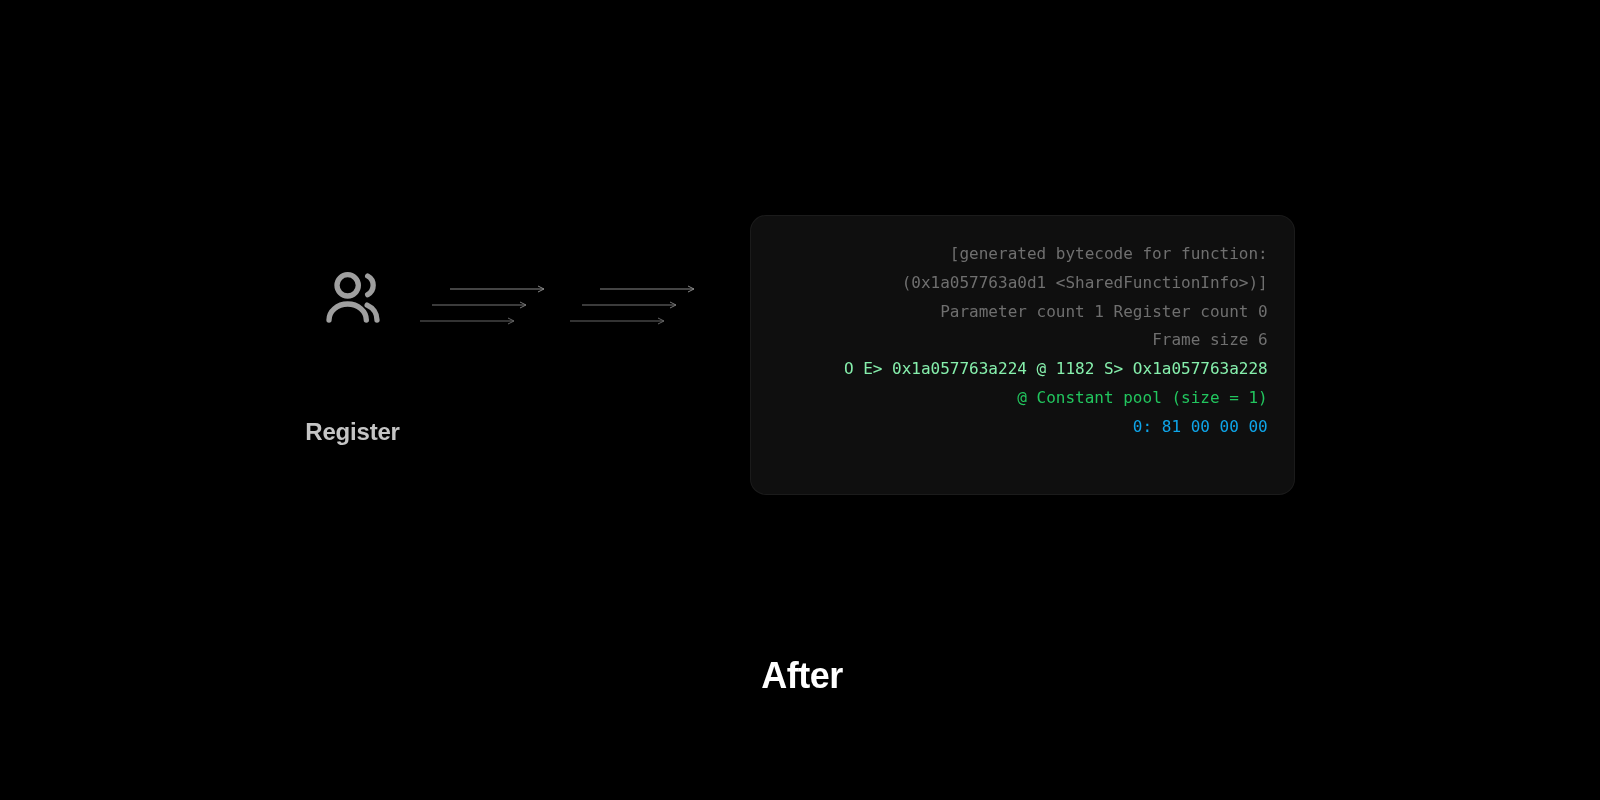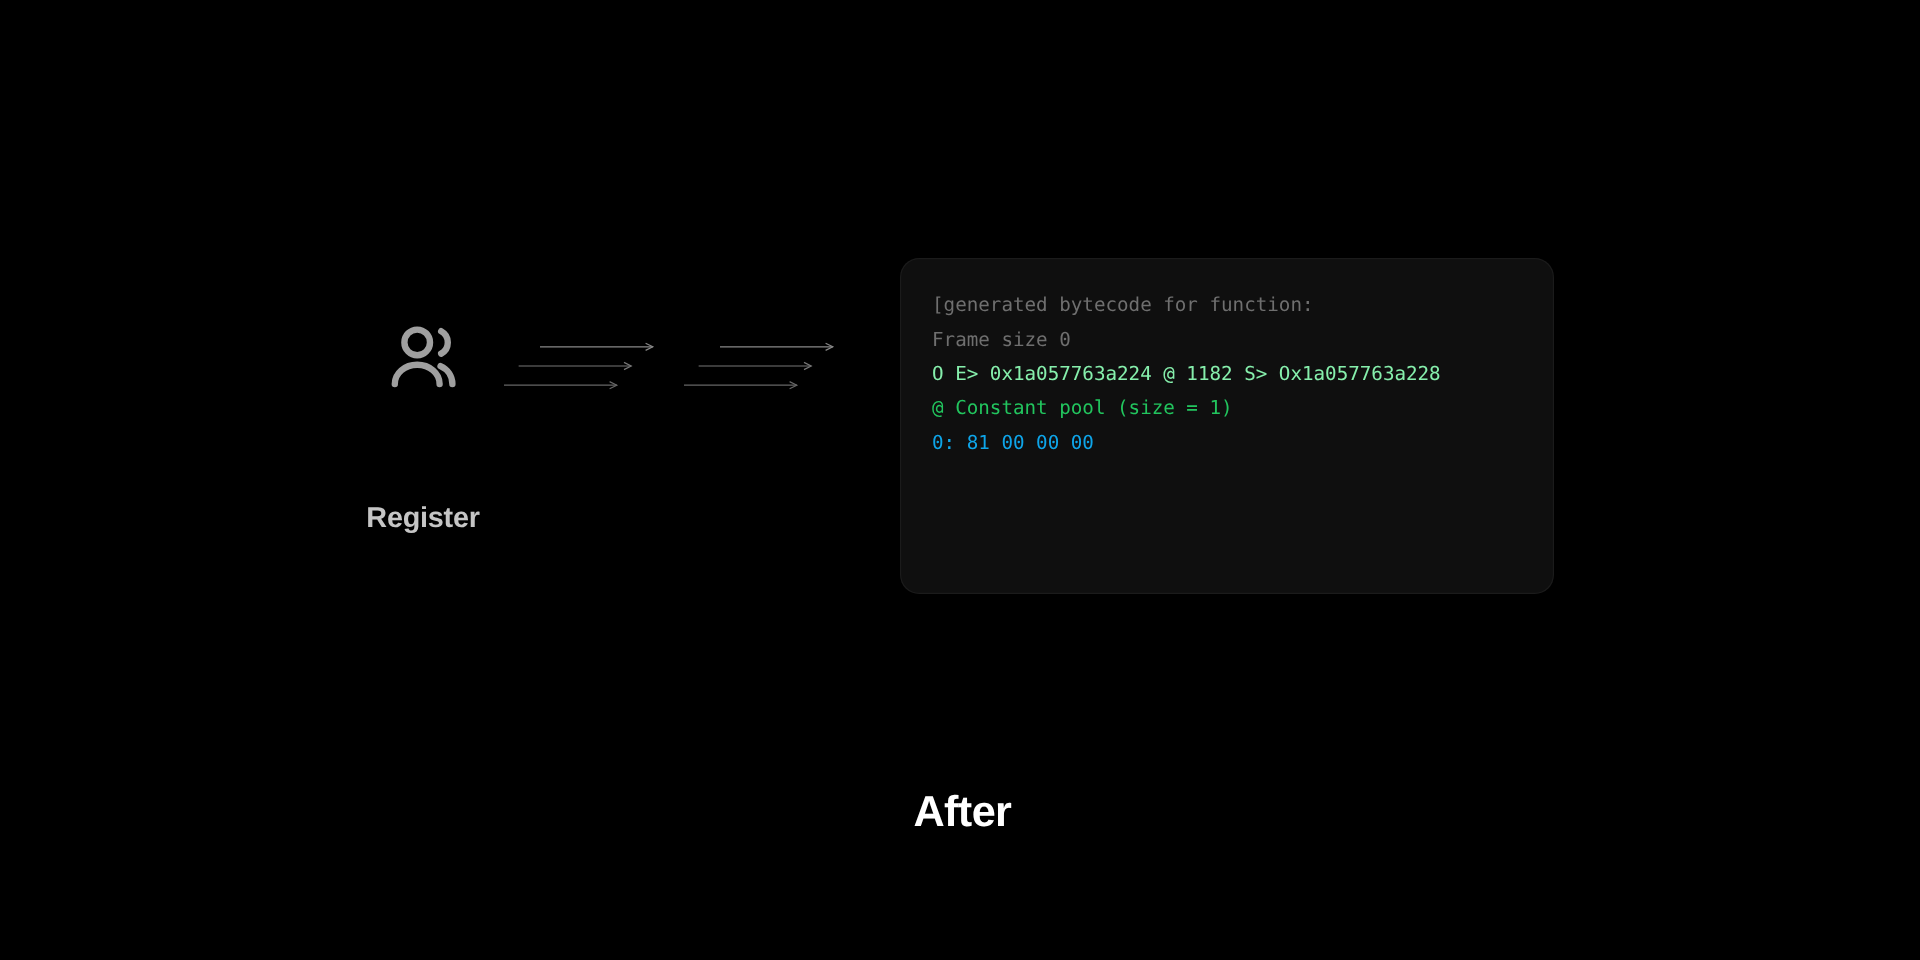--- a/index.html
+++ b/index.html
@@ -64,21 +64,21 @@
     border-radius: 16px;
     padding: 24px 26px;
     font-family: "SFMono-Regular", ui-monospace, Menlo, Consolas, monospace;
     font-size: 16px;
     line-height: 1.8;
     color: #6f6f6f;
     overflow: hidden;
     position: relative;
     margin-bottom: 0px;
   }
-  .code-card .line { white-space: pre; }
+  .code-card .line { white-space: pre; text-align: right; }
   .code-card .fade1 { color: #86efac; }
   .code-card .fade2 { color: #22c55e; }
   .code-card .fade3 { color: #0ea5e9; }
 
   .caption {
     position: absolute;
     top: 655px;
     left: 4px;
     right: 0;
     text-align: center;
@@ -133,21 +133,23 @@
           <polyline points="88,1 94,4 88,7" fill="none" stroke="#777" stroke-width="1"></polyline>
         </svg>
       <svg class="arrow-svg a3" width="100" height="8" viewBox="0 0 100 8">
           <line x1="0" y1="4" x2="94" y2="4" stroke="#666" stroke-width="1"></line>
           <polyline points="88,1 94,4 88,7" fill="none" stroke="#666" stroke-width="1"></polyline>
         </svg>
     </div>
 
     <div class="code-card">
       <div class="line">[generated bytecode for function:</div>
-      <div class="line">Frame size 0</div>
+      <div class="line">(0x1a057763a0d1 &lt;SharedFunctionInfo&gt;)]</div>
+      <div class="line">Parameter count 1 Register count 0</div>
+      <div class="line">Frame size 6</div>
       <div class="line fade1">O E&gt; 0x1a057763a224 @ 1182 S&gt; Ox1a057763a228</div>
       <div class="line fade2">@ Constant pool (size = 1)</div>
       <div class="line fade3">0: 81 00 00 00</div>
     </div>
   </div>
 
   <div class="caption">After</div>
 </div>
 
 </body></html>

